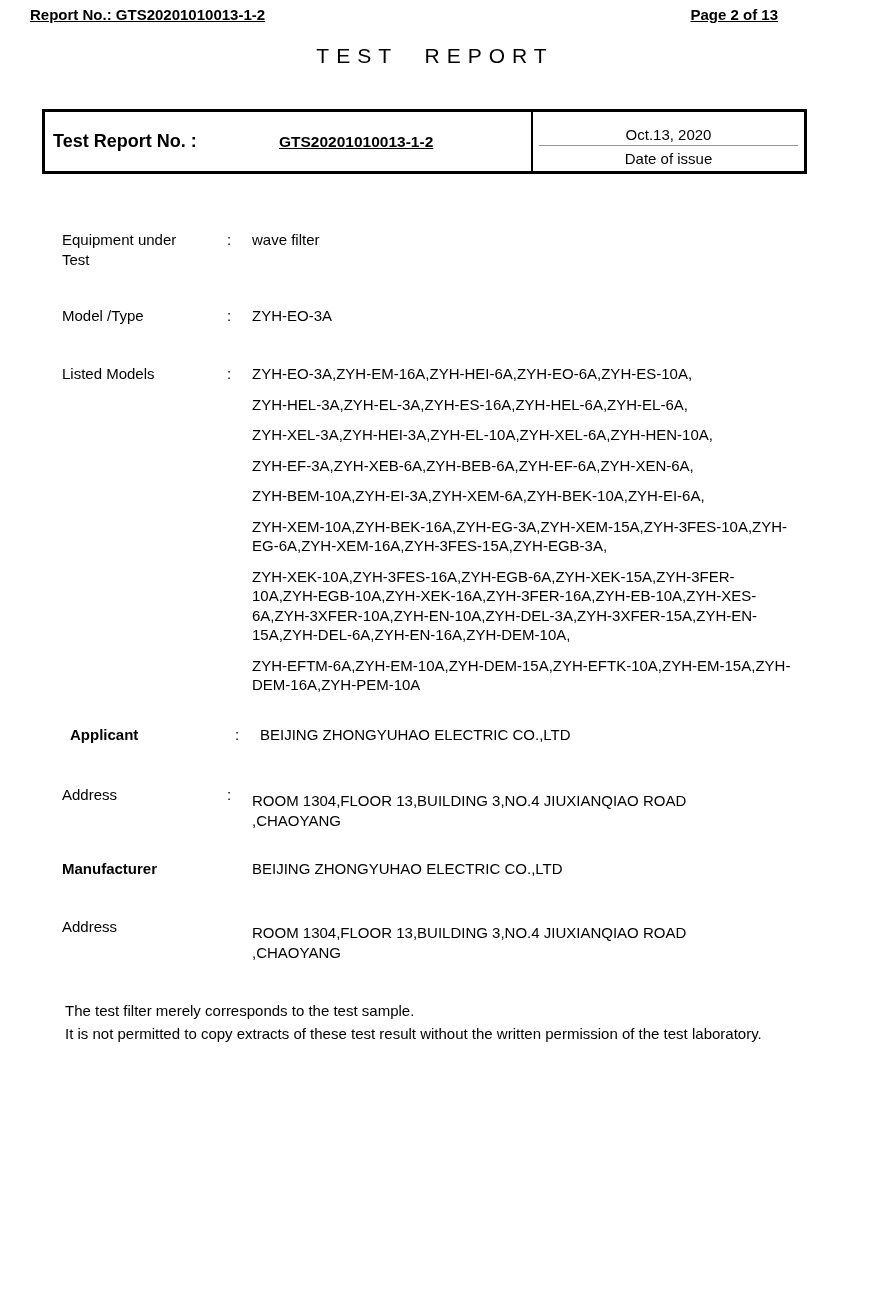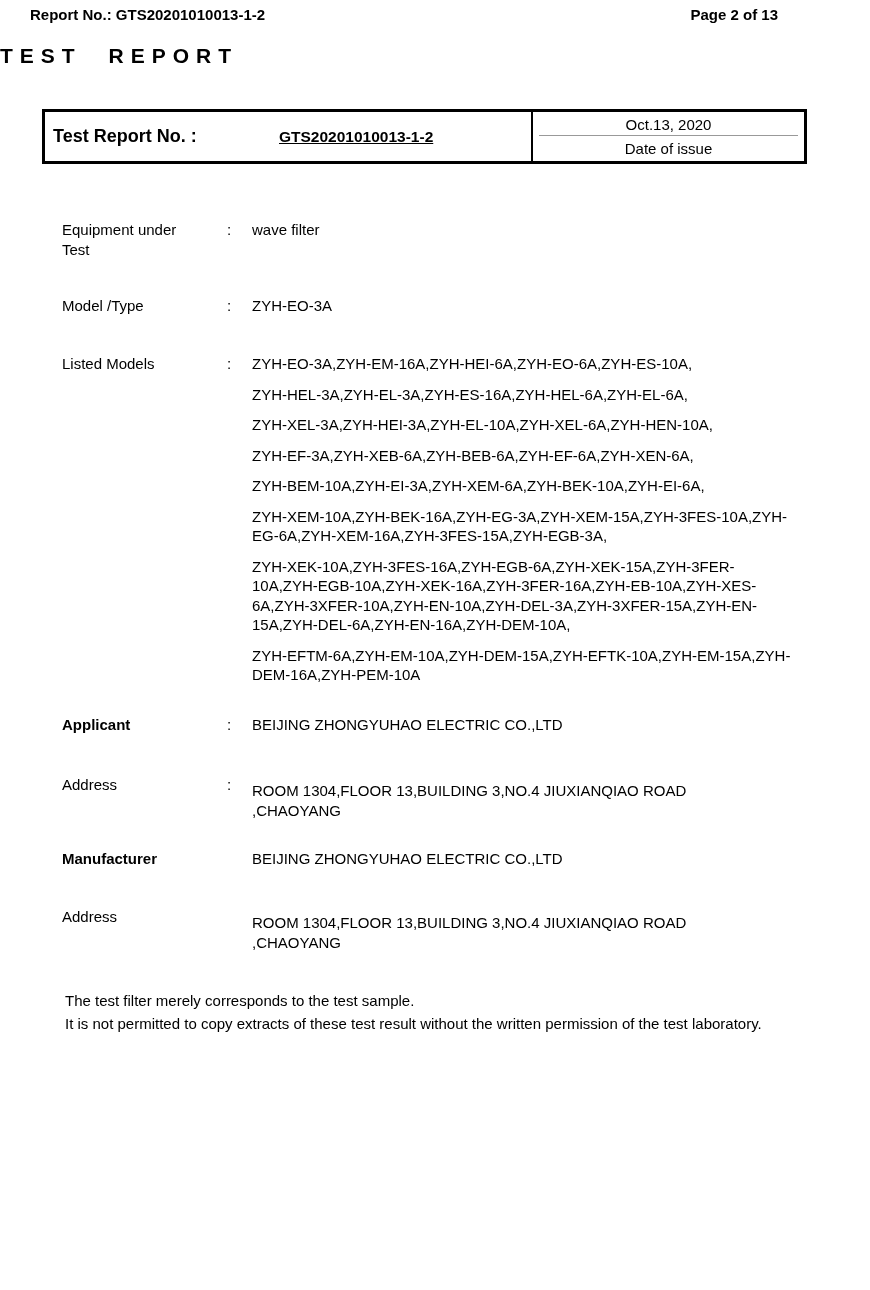--- a/index.html
+++ b/index.html
@@ -5,56 +5,56 @@
   * { margin:0; padding:0; box-sizing:border-box; }
   html,body { background:#ffffff; }
   .page {
     width:870px; height:1290px; background:#ffffff; color:#000;
     font-family:"Liberation Sans", sans-serif; position:relative; overflow:hidden;
   }
   
   .doc-header {
     display:flex; justify-content:space-between;
     padding:6px 92px 0 30px;
-    font-size:15px; font-weight:bold; line-height:17px;
+    font-size:15px; font-weight:bold; line-height:17px;text-decoration:underline;
   }
   
   .doc-title {
-    margin-top:21px; 
-    font-size:21px; font-weight:bold;
+    margin-top:21px; text-align:center;
+    font-size:21px; font-weight:normal;
     letter-spacing:7px; word-spacing:14px; line-height:24px;
   }
   
   .report-table {
     margin:41px 0 0 42px; width:765px;
     border:3px solid #000; display:flex;
   }
   .report-table .cell-left {
     width:488px; border-right:2px solid #000;
     display:flex; align-items:center; padding:9px 4px 9px 8px;
   }
   .trn-label { font-size:18px; font-weight:bold; width:226px; }
   .trn-value { font-size:15.5px; font-weight:bold;text-decoration:underline; }
   .report-table .cell-right { flex:1; display:flex; flex-direction:column; }
   .date-row {
-    text-align:center; font-size:15px; line-height:21px; padding-top:2px;
+    text-align:center; font-size:15px; line-height:21px; padding-top:12px;
     margin:0 6px; border-bottom:1px solid #999999;
   }
   .date-label-row { text-align:center; font-size:15px; line-height:21px; padding:2px 0 2px; }
   
   .fields { margin-left:62px; width:732px; font-size:15px; }
   .field-row { display:grid; grid-template-columns:165px 25px 1fr; line-height:20px; }
   .field-label { }
   .field-label.bold { font-weight:bold; }
   .label-narrow { max-width:125px; }
   .value-narrow { max-width:458px;margin-top:6px; }
   .row-equipment { margin-top:56px; }
   .row-model { margin-top:36px; }
   .row-listed { margin-top:38px; }
-  .row-applicant { margin-top:30px; }
+  .row-applicant { margin-top:30px;margin-left:8px; }
   .row-address1 { margin-top:40px; }
   .row-manufacturer { margin-top:28px; }
   .row-address2 { margin-top:38px; }
   .models-value p { line-height:19.5px; margin:0 0 11px 0; }
   .models-value p:last-child { margin-bottom:0; }
   
   .result-table {
     margin:88px 0 0 42px; width:765px; height:65px;
     border:3px solid #000; display:flex;
     font-size:17px; font-weight:bold;

